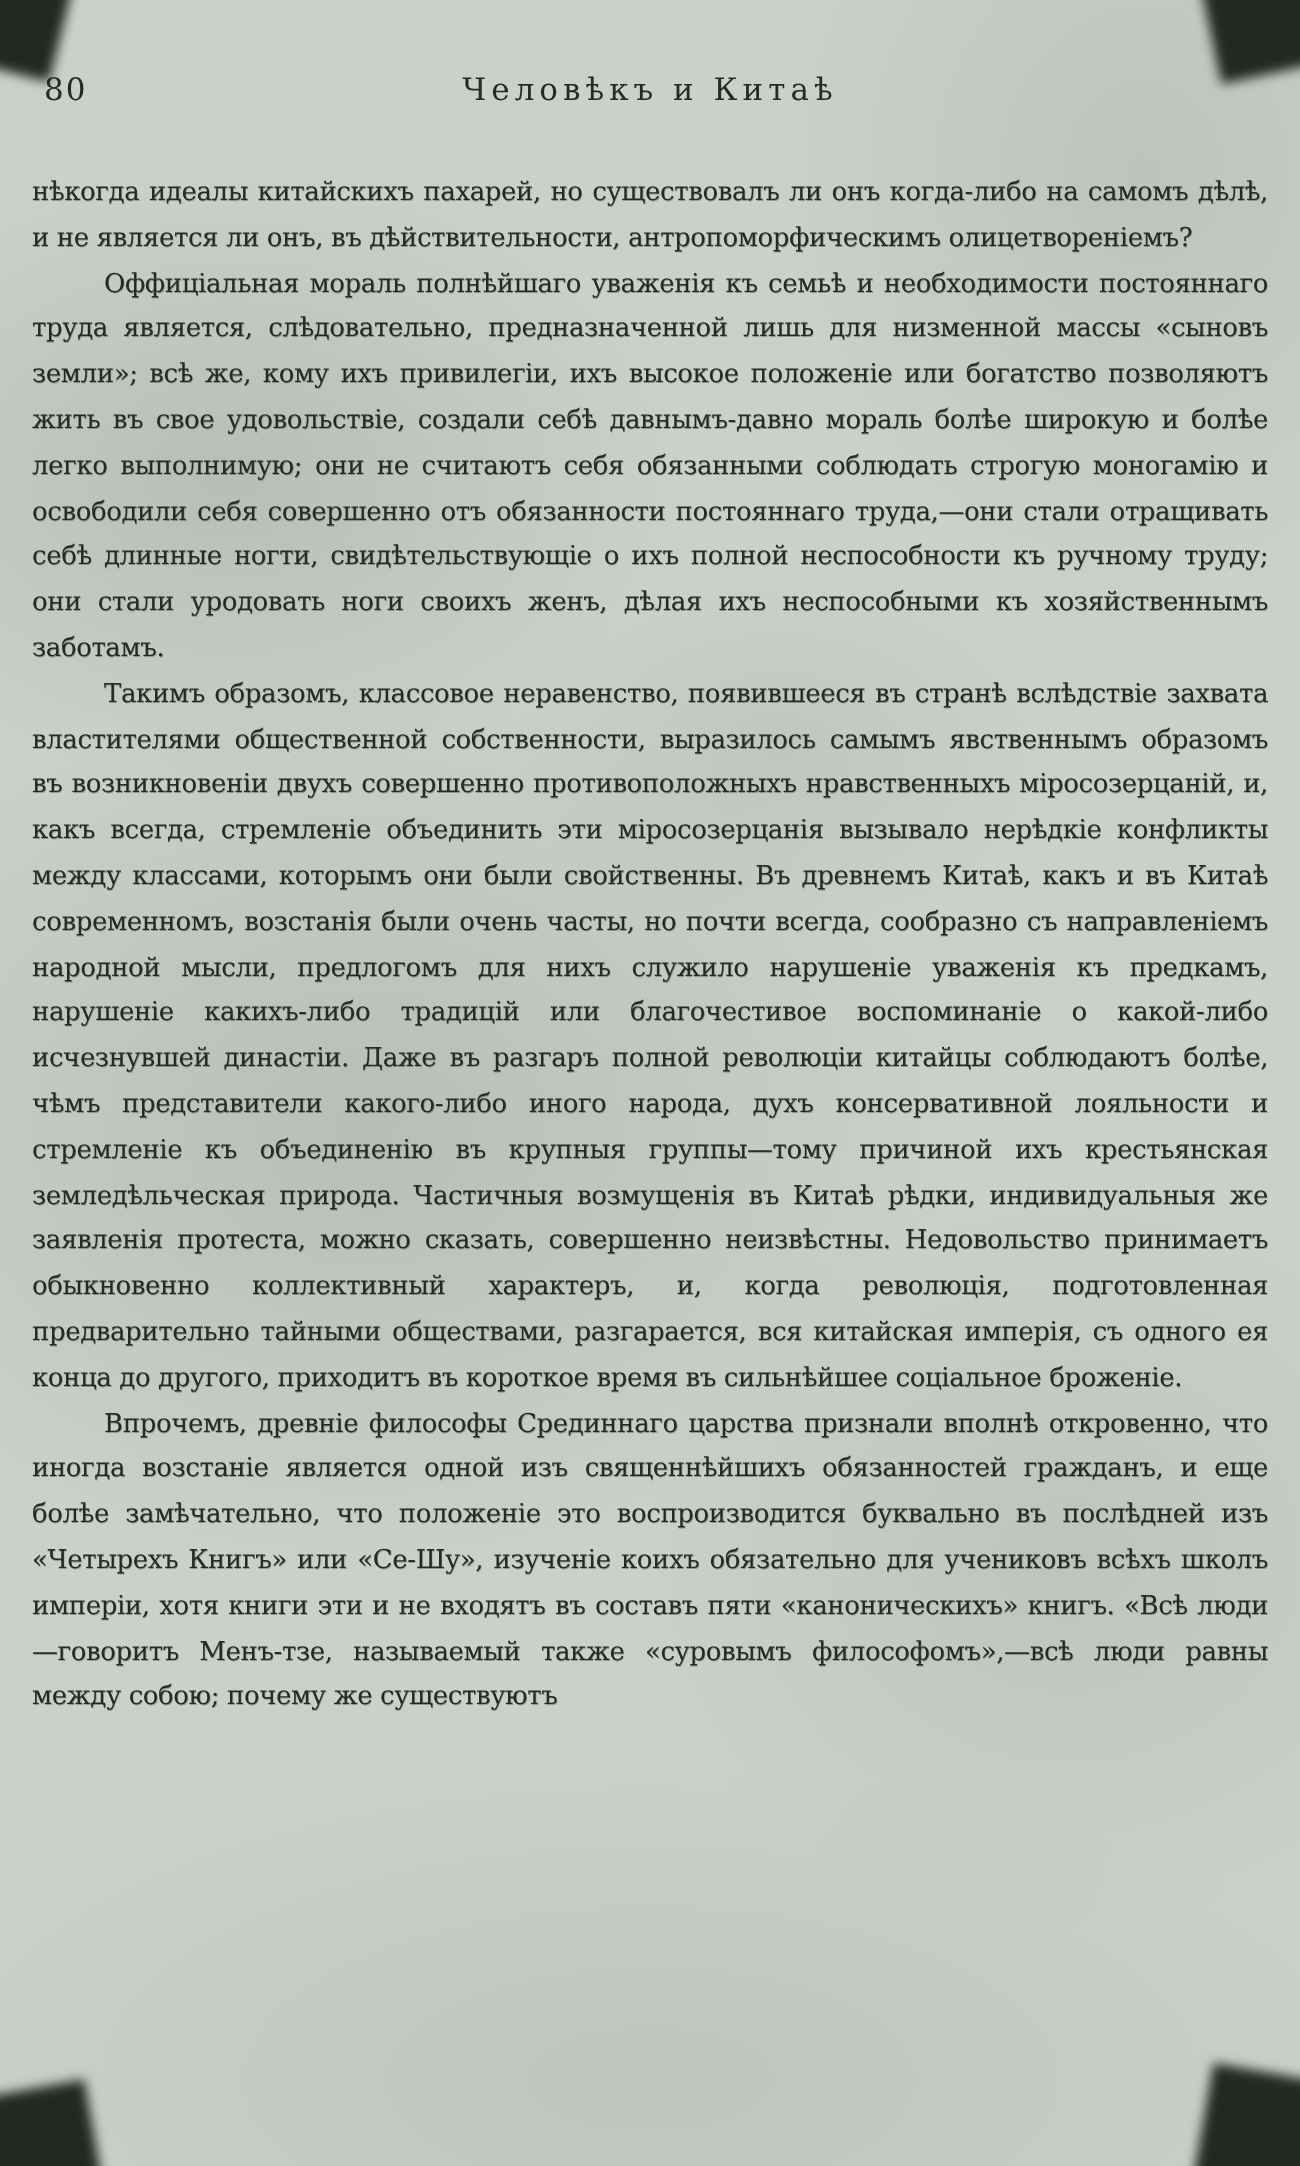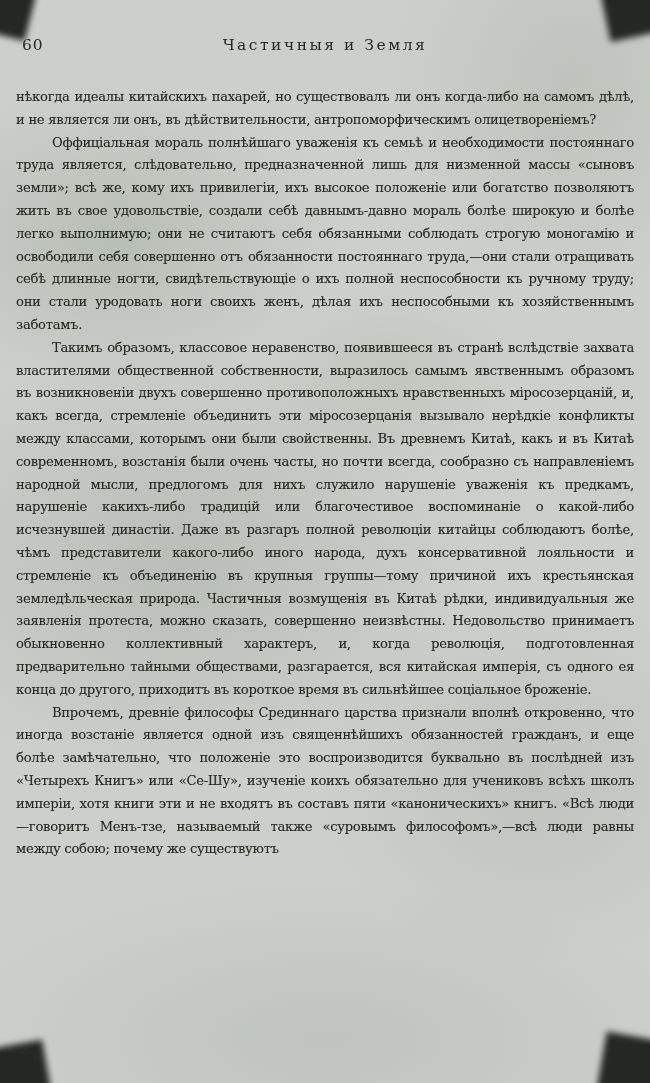--- a/index.html
+++ b/index.html
@@ -82,22 +82,22 @@
 <body>
 
 <div class="page">
 
   <div class="scan-corner tl"></div>
   <div class="scan-corner tr"></div>
   <div class="scan-corner bl"></div>
   <div class="scan-corner br"></div>
 
   <header class="page-header">
-    <span class="page-number">60</span>
-    <span class="header-title">Частичныя и Земля</span>
+    <span class="page-number">80</span>
+    <span class="header-title">Человѣкъ и Китаѣ</span>
   </header>
 
   <main class="body-text">
     <p class="para no-indent">нѣкогда идеалы китайскихъ пахарей, но существовалъ ли онъ когда-либо на самомъ дѣлѣ, и не является ли онъ, въ дѣйствительности, антропоморфическимъ олицетвореніемъ?</p>
     <p class="para">Оффиціальная мораль полнѣйшаго уваженія къ семьѣ и необходимости постояннаго труда является, слѣдовательно, предназначенной лишь для низменной массы «сыновъ земли»; всѣ же, кому ихъ привилегіи, ихъ высокое положеніе или богатство позволяютъ жить въ свое удовольствіе, создали себѣ давнымъ-давно мораль болѣе широкую и болѣе легко выполнимую; они не считаютъ себя обязанными соблюдать строгую моногамію и освободили себя совершенно отъ обязанности постояннаго труда,—они стали отращивать себѣ длинные ногти, свидѣтельствующіе о ихъ полной неспособности къ ручному труду; они стали уродовать ноги своихъ женъ, дѣлая ихъ неспособными къ хозяйственнымъ заботамъ.</p>
     <p class="para">Такимъ образомъ, классовое неравенство, появившееся въ странѣ вслѣдствіе захвата властителями общественной собственности, выразилось самымъ явственнымъ образомъ въ возникновеніи двухъ совершенно противоположныхъ нравственныхъ міросозерцаній, и, какъ всегда, стремленіе объединить эти міросозерцанія вызывало нерѣдкіе конфликты между классами, которымъ они были свойственны. Въ древнемъ Китаѣ, какъ и въ Китаѣ современномъ, возстанія были очень часты, но почти всегда, сообразно съ направленіемъ народной мысли, предлогомъ для нихъ служило нарушеніе уваженія къ предкамъ, нарушеніе какихъ-либо традицій или благочестивое воспоминаніе о какой-либо исчезнувшей династіи. Даже въ разгаръ полной революціи китайцы соблюдаютъ болѣе, чѣмъ представители какого-либо иного народа, духъ консервативной лояльности и стремленіе къ объединенію въ крупныя группы—тому причиной ихъ крестьянская земледѣльческая природа. Частичныя возмущенія въ Китаѣ рѣдки, индивидуальныя же заявленія протеста, можно сказать, совершенно неизвѣстны. Недовольство принимаетъ обыкновенно коллективный характеръ, и, когда революція, подготовленная предварительно тайными обществами, разгарается, вся китайская имперія, съ одного ея конца до другого, приходитъ въ короткое время въ сильнѣйшее соціальное броженіе.</p>
     <p class="para">Впрочемъ, древніе философы Срединнаго царства признали вполнѣ откровенно, что иногда возстаніе является одной изъ священнѣйшихъ обязанностей гражданъ, и еще болѣе замѣчательно, что положеніе это воспроизводится буквально въ послѣдней изъ «Четырехъ Книгъ» или «Се-Шу», изученіе коихъ обязательно для учениковъ всѣхъ школъ имперіи, хотя книги эти и не входятъ въ составъ пяти «каноническихъ» книгъ. «Всѣ люди—говоритъ Менъ-тзе, называемый также «суровымъ философомъ»,—всѣ люди равны между собою; почему же существуютъ</p>
   </main>
 
 </div>

